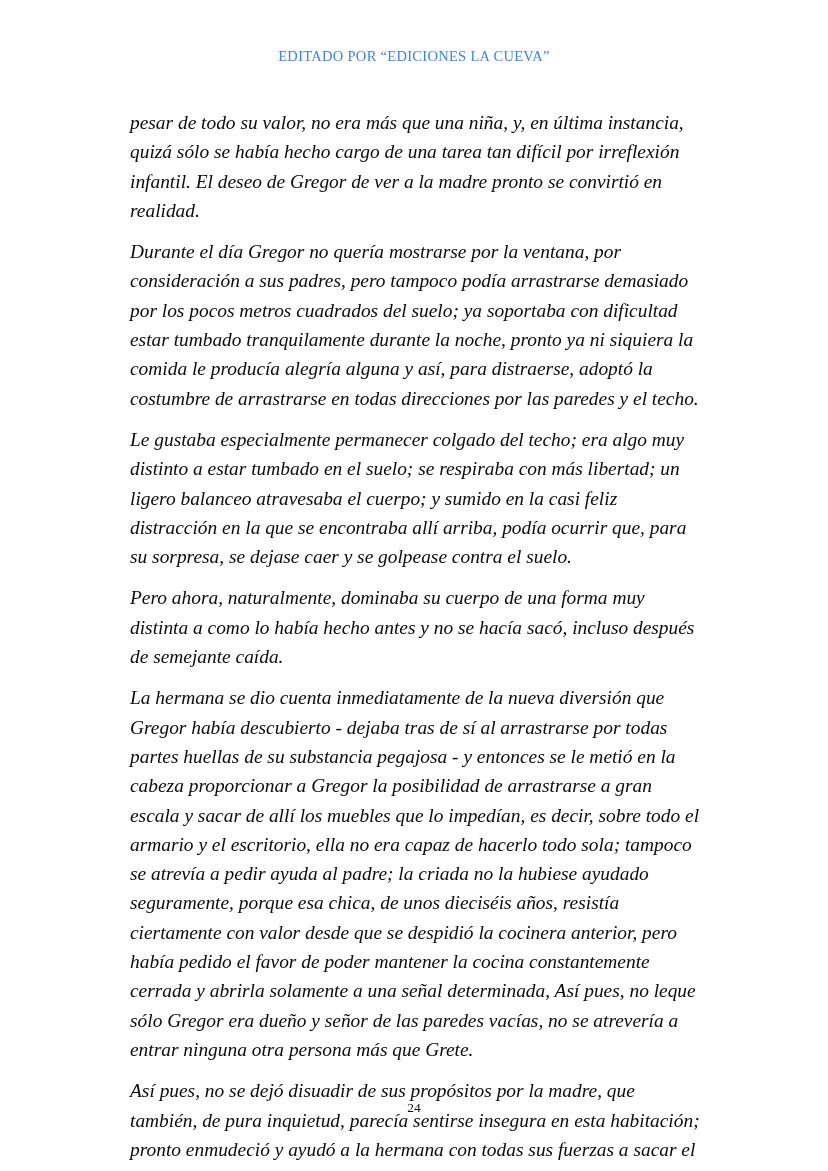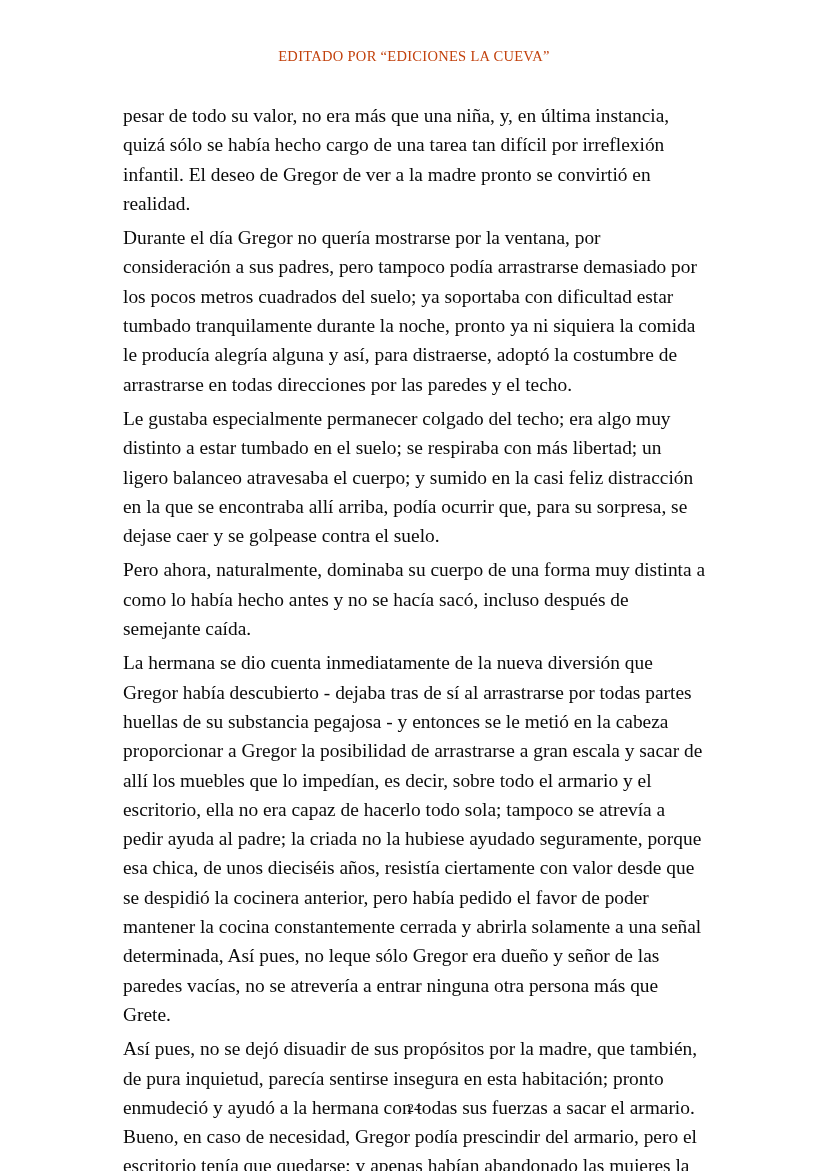--- a/index.html
+++ b/index.html
@@ -22,35 +22,36 @@
   }
   .header {
     position: absolute;
     top: 48px;
     left: 0;
     width: 828px;
     text-align: center;
     font-family: "Liberation Serif", serif;
     font-size: 14.5px;
     letter-spacing: 0.3px;
-    color: #c2410c;
+    color: #3b82f6;
   }
   .content {
     position: absolute;
     top: 96px;
     left: 118px;
     width: 594px;
   }
   .content p {
-    margin: 5px;
+    margin: 12px;
     font-size: 19.4px;
     line-height: 29.3px;
     text-align: left;
     text-indent: 0;
     color: #0b0b0b;
+    font-style: italic;
   }
   .footer {
     position: absolute;
     top: 1100px;
     left: 0;
     width: 828px;
     text-align: center;
     font-size: 13.5px;
     color: #111111;
   }

